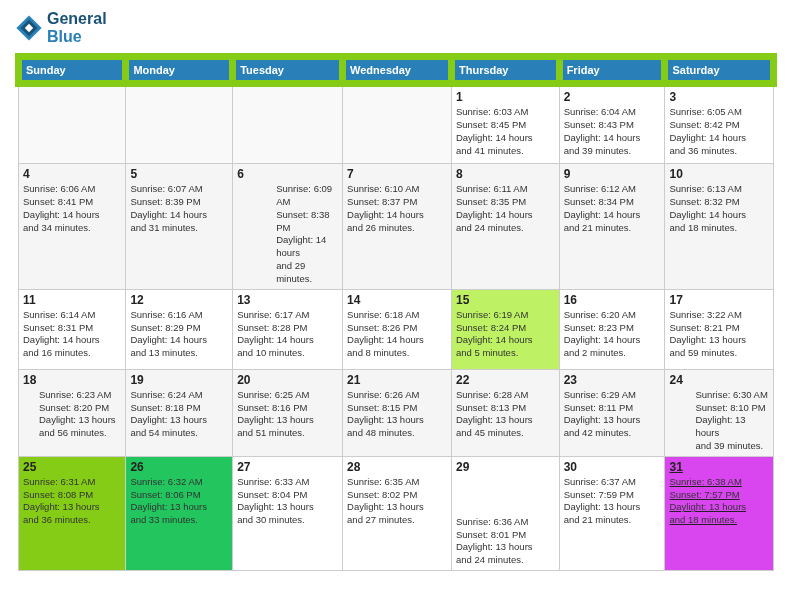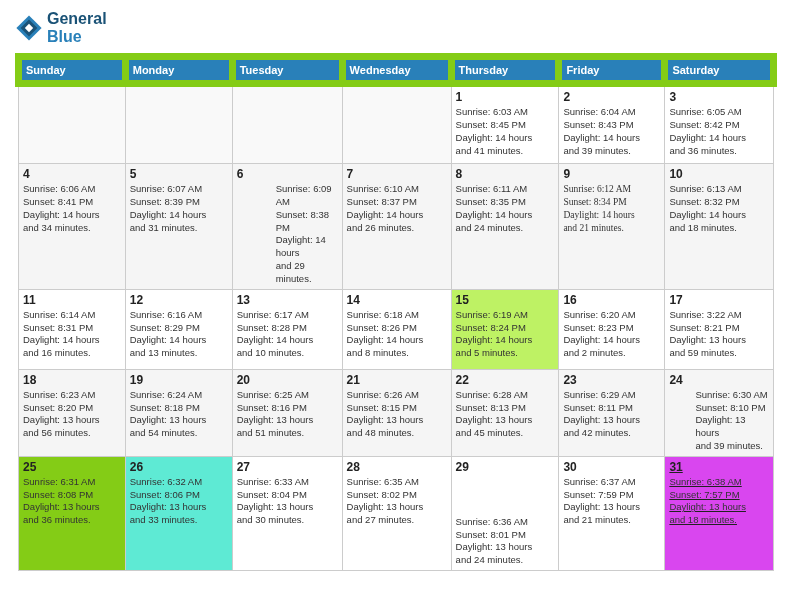--- a/index.html
+++ b/index.html
@@ -178,21 +178,21 @@
           </td>
           <td style="background: rgb(245, 245, 245);">
             <span class="day-num">8</span>
             <div class="day-info" style="white-space: pre-line;">Sunrise: 6:11 AM
 Sunset: 8:35 PM
 Daylight: 14 hours
 and 24 minutes.</div>
           </td>
           <td style="background: rgb(245, 245, 245);">
             <span class="day-num">9</span>
-            <div class="day-info" style="white-space: pre-line; font-family: Liberation Serif, serif;">Sunrise: 6:12 AM
+            <div class="day-info" style="white-space: pre-line;">Sunrise: 6:12 AM
 Sunset: 8:34 PM
 Daylight: 14 hours
 and 21 minutes.</div>
           </td>
           <td style="background: rgb(245, 245, 245);">
             <span class="day-num">10</span>
             <div class="day-info" style="white-space: pre-line;">Sunrise: 6:13 AM
 Sunset: 8:32 PM
 Daylight: 14 hours
 and 18 minutes.</div>
@@ -245,21 +245,21 @@
             <span class="day-num">17</span>
             <div class="day-info" style="white-space: pre-line;">Sunrise: 3:22 AM
 Sunset: 8:21 PM
 Daylight: 13 hours
 and 59 minutes.</div>
           </td>
         </tr>
         <tr>
           <td style="background: rgb(245, 245, 245);">
             <span class="day-num">18</span>
-            <div class="day-info" style="white-space: pre-line;">Sunrise: 6:23 AM
+            <div class="day-info" style="white-space: pre-line; margin-left: 16px;">Sunrise: 6:23 AM
 Sunset: 8:20 PM
 Daylight: 13 hours
 and 56 minutes.</div>
           </td>
           <td style="background: rgb(245, 245, 245);">
             <span class="day-num">19</span>
             <div class="day-info" style="white-space: pre-line;">Sunrise: 6:24 AM
 Sunset: 8:18 PM
 Daylight: 13 hours
 and 54 minutes.</div>
@@ -301,21 +301,21 @@
           </td>
         </tr>
         <tr>
           <td style="background: #84cc16;">
             <span class="day-num">25</span>
             <div class="day-info" style="white-space: pre-line;">Sunrise: 6:31 AM
 Sunset: 8:08 PM
 Daylight: 13 hours
 and 36 minutes.</div>
           </td>
-          <td style="background: #5eead4;">
+          <td style="background: #22c55e;">
             <span class="day-num">26</span>
             <div class="day-info" style="white-space: pre-line;">Sunrise: 6:32 AM
 Sunset: 8:06 PM
 Daylight: 13 hours
 and 33 minutes.</div>
           </td>
           <td style="background: rgb(255, 255, 255);">
             <span class="day-num">27</span>
             <div class="day-info" style="white-space: pre-line;">Sunrise: 6:33 AM
 Sunset: 8:04 PM

